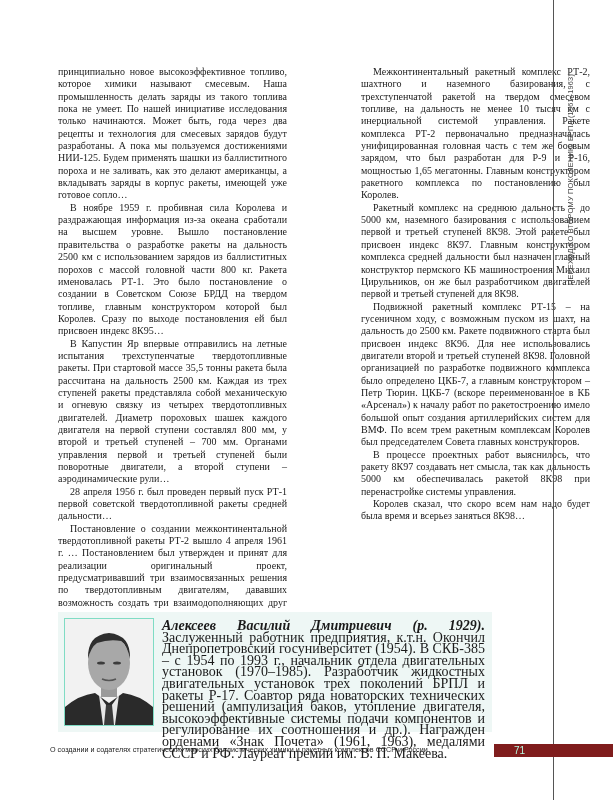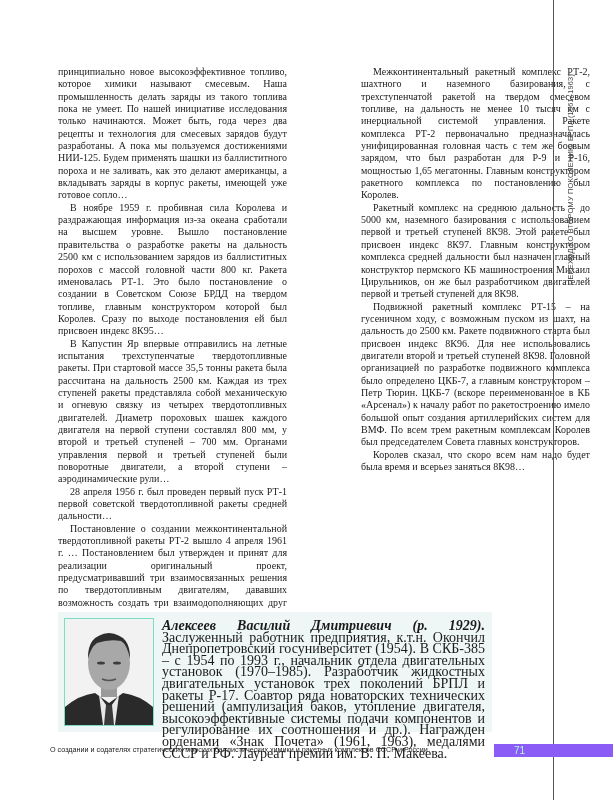--- a/index.html
+++ b/index.html
@@ -33,20 +33,21 @@
   <p>В ноябре 1959 г. пробивная сила Королева и раздражающая информация из-за океана сработали на высшем уровне. Вышло постановление правительства о разработке ракеты на дальность 2500 км с использованием зарядов из баллиститных порохов с массой головной части 800 кг. Ракета именовалась РТ-1. Это было постановление о создании в Советском Союзе БРДД на твердом топливе, главным конструктором которой был Королев. Сразу по выходе постановления ей был присвоен индекс 8К95…</p>
   <p>В Капустин Яр впервые отправились на летные испытания трехступенчатые твердотопливные ракеты. При стартовой массе 35,5 тонны ракета была рассчитана на дальность 2500 км. Каждая из трех ступеней ракеты представляла собой механическую и огневую связку из четырех твердотопливных двигателей. Диаметр пороховых шашек каждого двигателя на первой ступени составлял 800 мм, у второй и третьей ступеней – 700 мм. Органами управления первой и третьей ступеней были поворотные двигатели, а второй ступени – аэродинамические рули…</p>
   <p>28 апреля 1956 г. был проведен первый пуск РТ-1 первой советской твердотопливной ракеты средней дальности…</p>
   <p>Постановление о создании межконтинентальной твердотопливной ракеты РТ-2 вышло 4 апреля 1961 г. … Постановлением был утвержден и принят для реализации оригинальный проект, предусматривавший три взаимосвязанных решения по твердотопливным двигателям, дававших возможность создать три взаимодополняющих друг друга ракетных комплекса:</p>
 </div>
 
 <div class="col" id="col-right">
   <p>Межконтинентальный ракетный комплекс РТ-2, шахтного и наземного базирования, с трехступенчатой ракетой на твердом смесевом топливе, на дальность не менее 10 тысяч км с инерциальной системой управления. Ракете комплекса РТ-2 первоначально предназначалась унифицированная головная часть с тем же боевым зарядом, что был разработан для Р-9 и Р-16, мощностью 1,65 мегатонны. Главным конструктором ракетного комплекса по постановлению был Королев.</p>
   <p>Ракетный комплекс на среднюю дальность – до 5000 км, наземного базирования с использованием первой и третьей ступеней 8К98. Этой ракете был присвоен индекс 8К97. Главным конструктором комплекса средней дальности был назначен главный конструктор пермского КБ машиностроения Михаил Цирульников, он же был разработчиком двигателей первой и третьей ступеней для 8К98.</p>
   <p>Подвижной ракетный комплекс РТ-15 – на гусеничном ходу, с возможным пуском из шахт, на дальность до 2500 км. Ракете подвижного старта был присвоен индекс 8К96. Для нее использовались двигатели второй и третьей ступеней 8К98. Головной организацией по разработке подвижного комплекса было определено ЦКБ-7, а главным конструктором – Петр Тюрин. ЦКБ-7 (вскоре переименованное в КБ «Арсенал») к началу работ по ракетостроению имело большой опыт создания артиллерийских систем для ВМФ. По всем трем ракетным комплексам Королев был председателем Совета главных конструкторов.</p>
+  <p>В процессе проектных работ выяснилось, что ракету 8К97 создавать нет смысла, так как дальность 5000 км обеспечивалась ракетой 8К98 при перенастройке системы управления.</p>
   <p>Королев сказал, что скоро всем нам надо будет была время и всерьез заняться 8К98…</p>
 </div>
 
 <div class="vline"></div>
 <div class="side">ПЕРЕХОД КО ВТОРОМУ ПОКОЛЕНИЮ БРПЛ (1961–1963)</div>
 
 <div class="bio">
   <div class="photo">
     <svg width="88" height="106" viewBox="0 0 88 106">
       <rect width="88" height="106" fill="#f2f2f2"></rect>
@@ -60,15 +61,15 @@
       <ellipse cx="52" cy="44" rx="4" ry="1.6" fill="#3c3c3c"></ellipse>
       <path d="M37 60 Q44 63 51 60" stroke="#555" stroke-width="1.4" fill="none"></path>
     </svg>
   </div>
   <div class="bio-text">
     <span class="name">Алексеев Василий Дмитриевич (р. 1929).</span><span> Заслуженный работник предприятия, к.т.н. Окончил Днепропетровский госуниверситет (1954). В СКБ-385 – с 1954 по 1993 г., начальник отдела двигательных установок (1970–1985). Разработчик жидкостных двигательных установок трех поколений БРПЛ и ракеты Р-17. Соавтор ряда новаторских технических решений (ампулизация баков, утопление двигателя, высокоэффективные системы подачи компонентов и регулирование их соотношения и др.). Награжден орденами «Знак Почета» (1961, 1963), медалями СССР и РФ. Лауреат премии им. В. П. Макеева.</span>
   </div>
 </div>
 
 <div class="footer-text">О создании и содателях стратегических морских баллистических химики и ракетных комплексов СССР и России</div>
-<div class="page-bar" style="background: #8b5cf6;">
+<div class="page-bar" style="background: #7f1d1d;">
   <span class="page-num">71</span>
 </div>
 
 </body></html>

